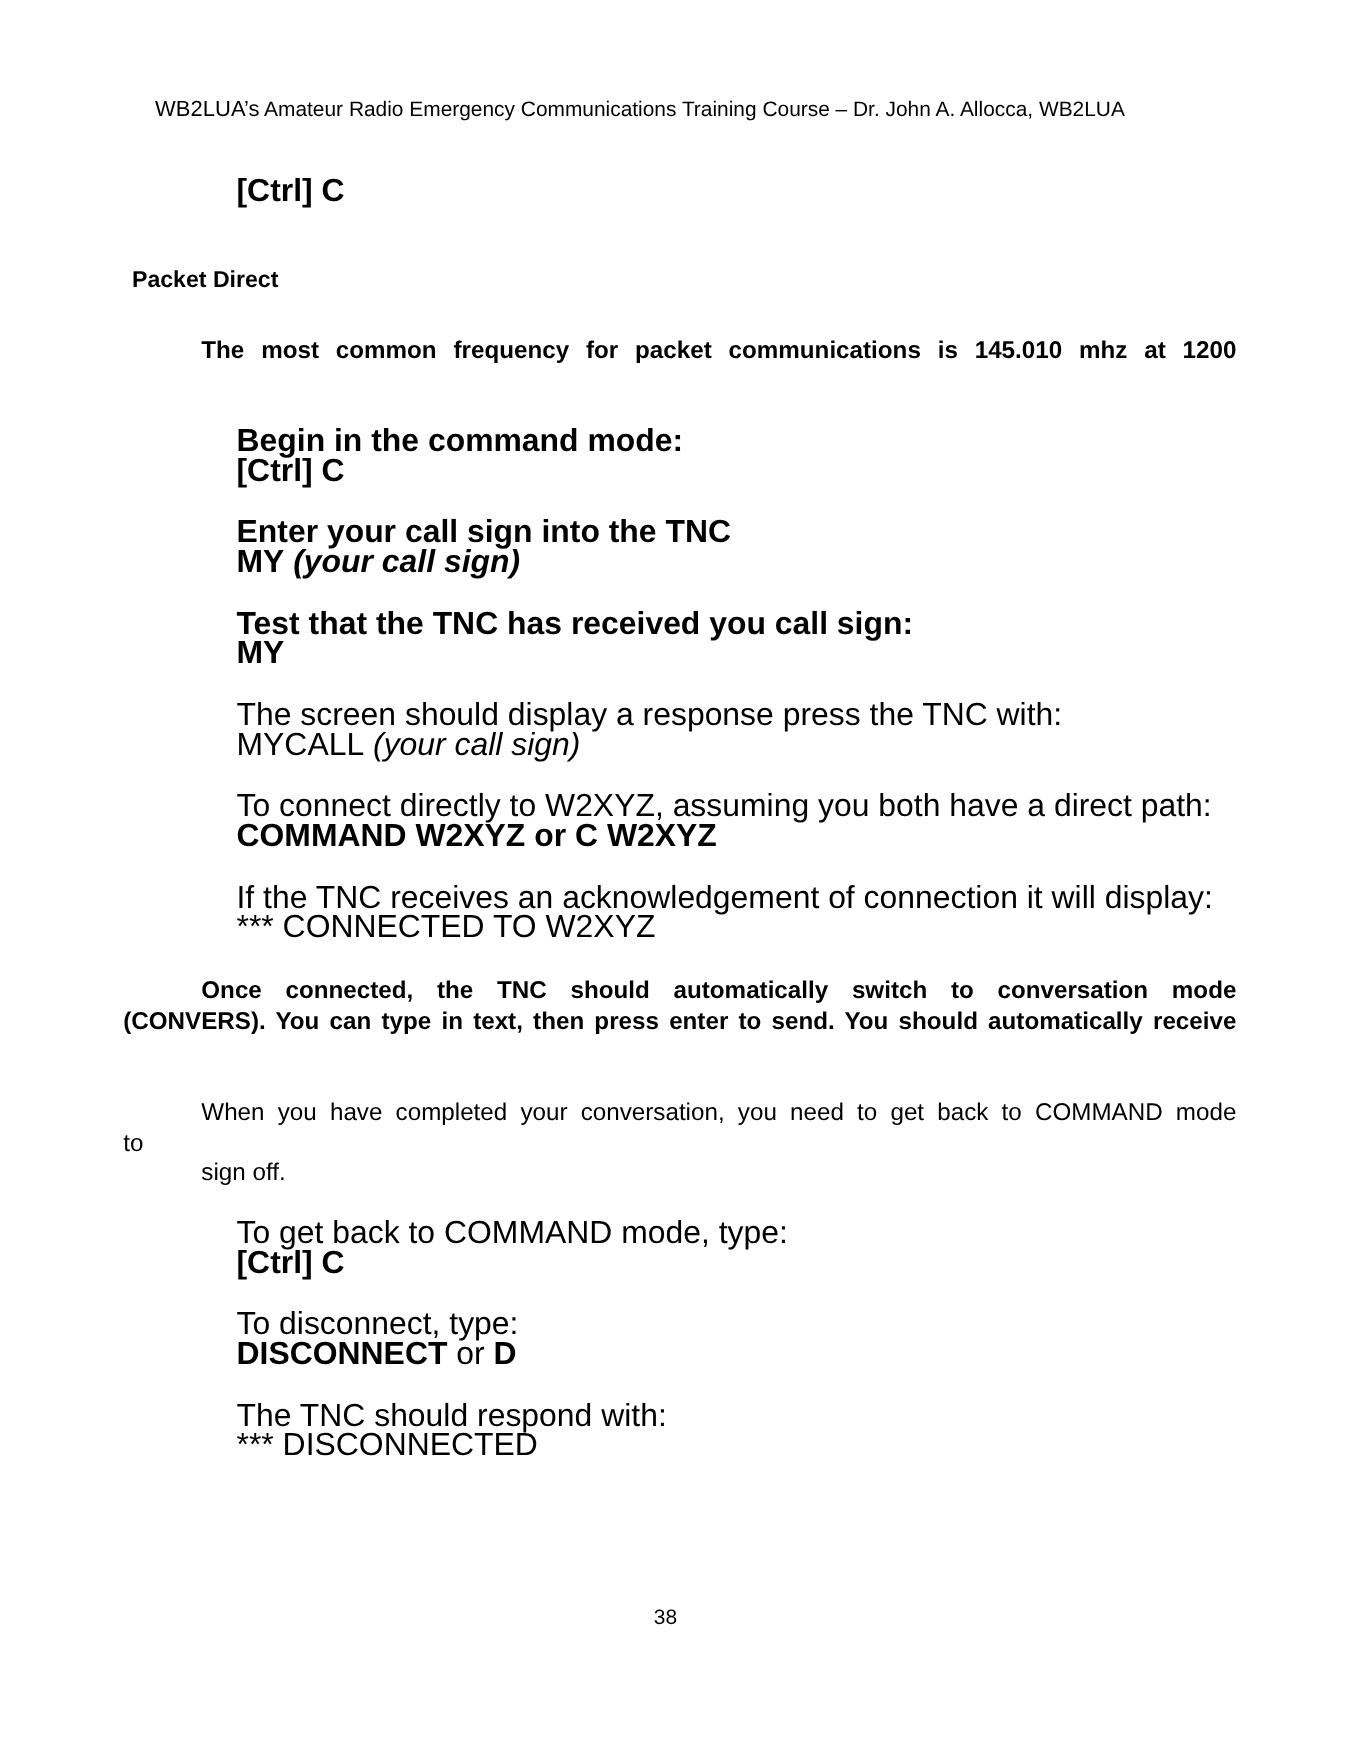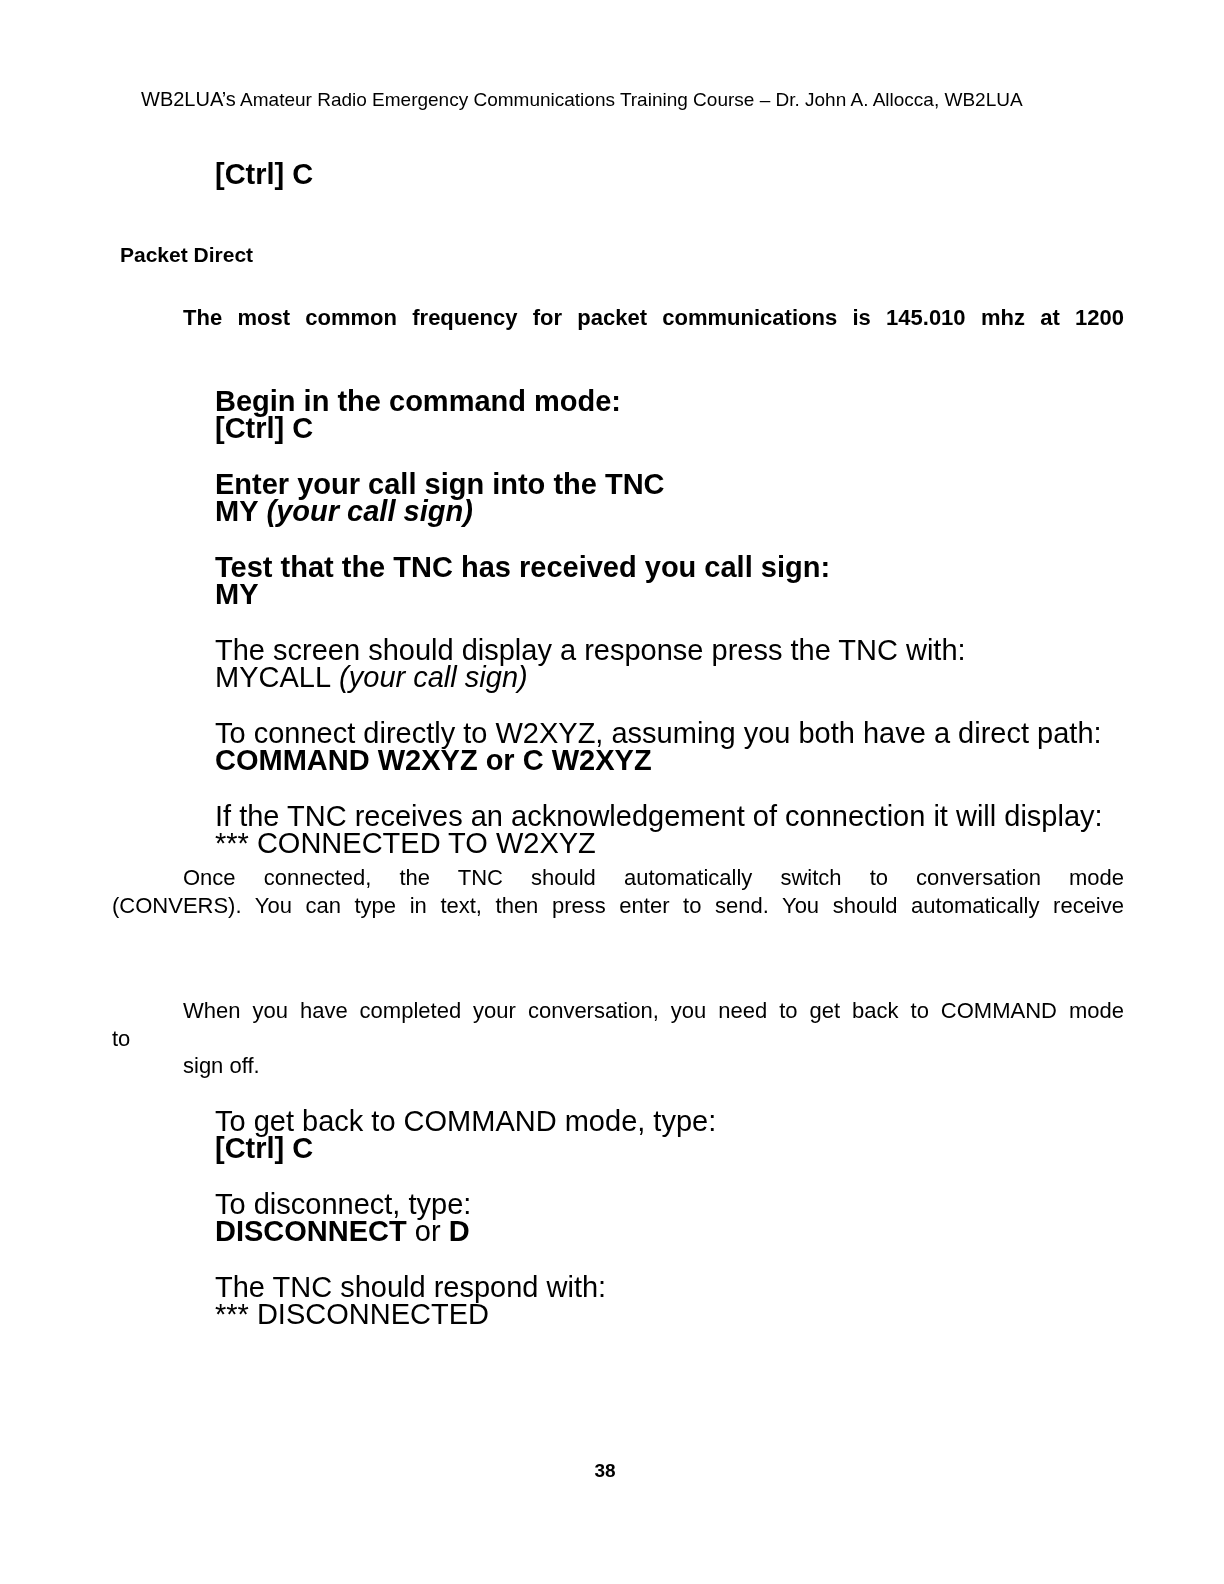--- a/index.html
+++ b/index.html
@@ -40,21 +40,21 @@
       margin-left: 12px;
     }
     .line-full {
       display: block;
       text-align: justify;
       text-align-last: justify;
     }
     .ind { left: 171px; }
     .pagenum {
       left: 0; width: 1210px; text-align: center;
-      top: 1460px; font-size: 19px; font-weight: bold;
+      top: 1460px; font-size: 19px;
     }
   </style>
 </head>
 <body>
 
 <div class="abs header">
   <span class="lead">WB2LUA’s</span><span> Amateur Radio Emergency Communications Training Course – Dr. John A. Allocca, WB2LUA</span>
 </div>
 
 <div class="abs body-text b ind" style="top:160px;">[Ctrl] C</div>
@@ -80,21 +80,21 @@
 <div class="abs body-text ind" style="top:663px;">
   <span>MYCALL</span><span class="i"> (your call sign)</span>
 </div>
 
 <div class="abs body-text ind" style="top:719px;">To connect directly to W2XYZ, assuming you both have a direct path:</div>
 <div class="abs body-text b ind" style="top:746px;">COMMAND W2XYZ or C W2XYZ</div>
 
 <div class="abs body-text ind" style="top:802px;">If the TNC receives an acknowledgement of connection it will display:</div>
 <div class="abs body-text ind" style="top:829px;">*** CONNECTED TO W2XYZ</div>
 
-<div class="para-block" style="top:864px;">
+<div class="para-block" style="top:886px;font-weight:bold;">
   <span class="line-full" style="padding-left:71px;">Once connected, the TNC should automatically switch to conversation mode</span>
   <span class="line-full">(CONVERS). You can type in text, then press enter to send. You should automatically receive</span>
 </div>
 
 <div class="para-block" style="top:997px;">
   <span class="line-full" style="padding-left:71px;">When you have completed your conversation, you need to get back to COMMAND mode</span>
   <span style="display:block;">to</span>
   <span style="display:block; padding-left:71px;">sign off.</span>
 </div>
 

